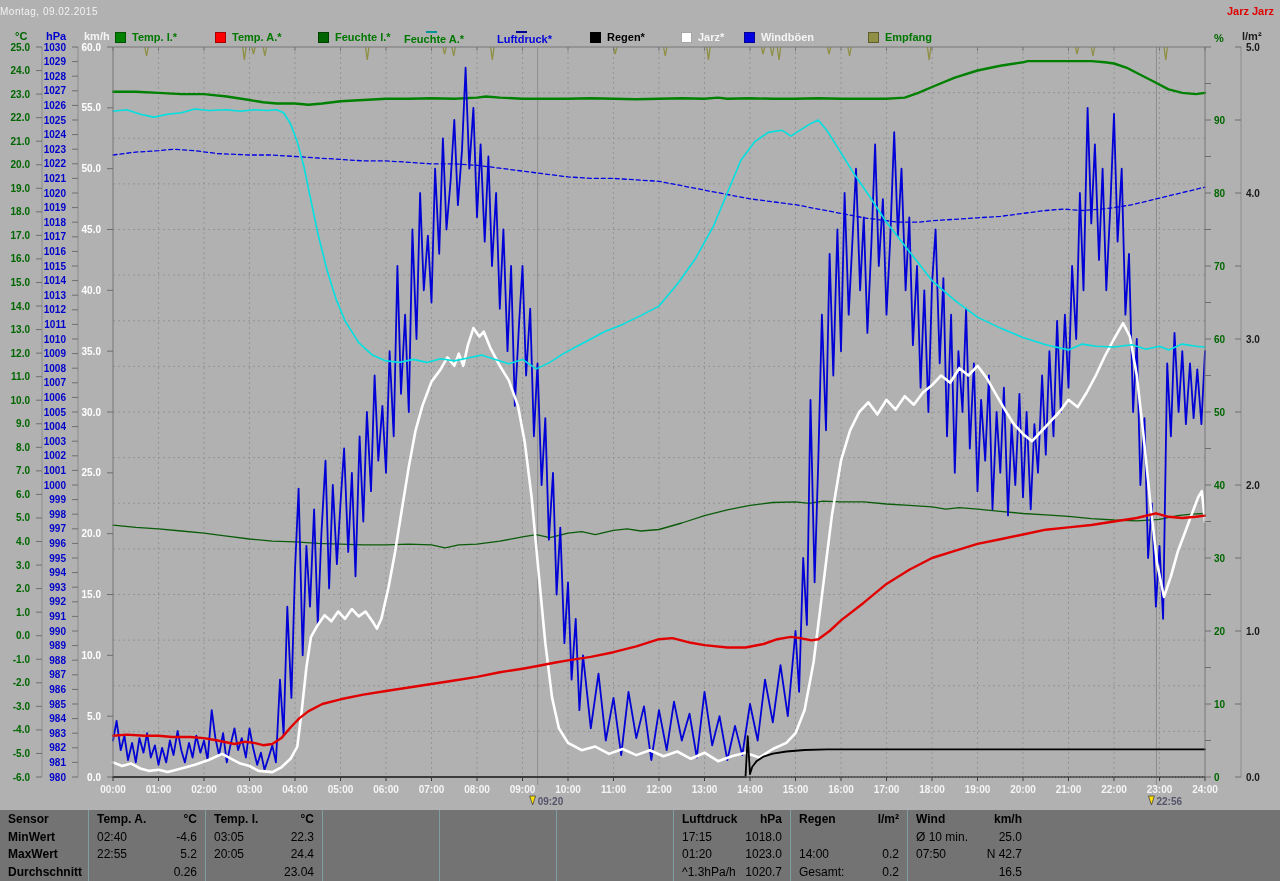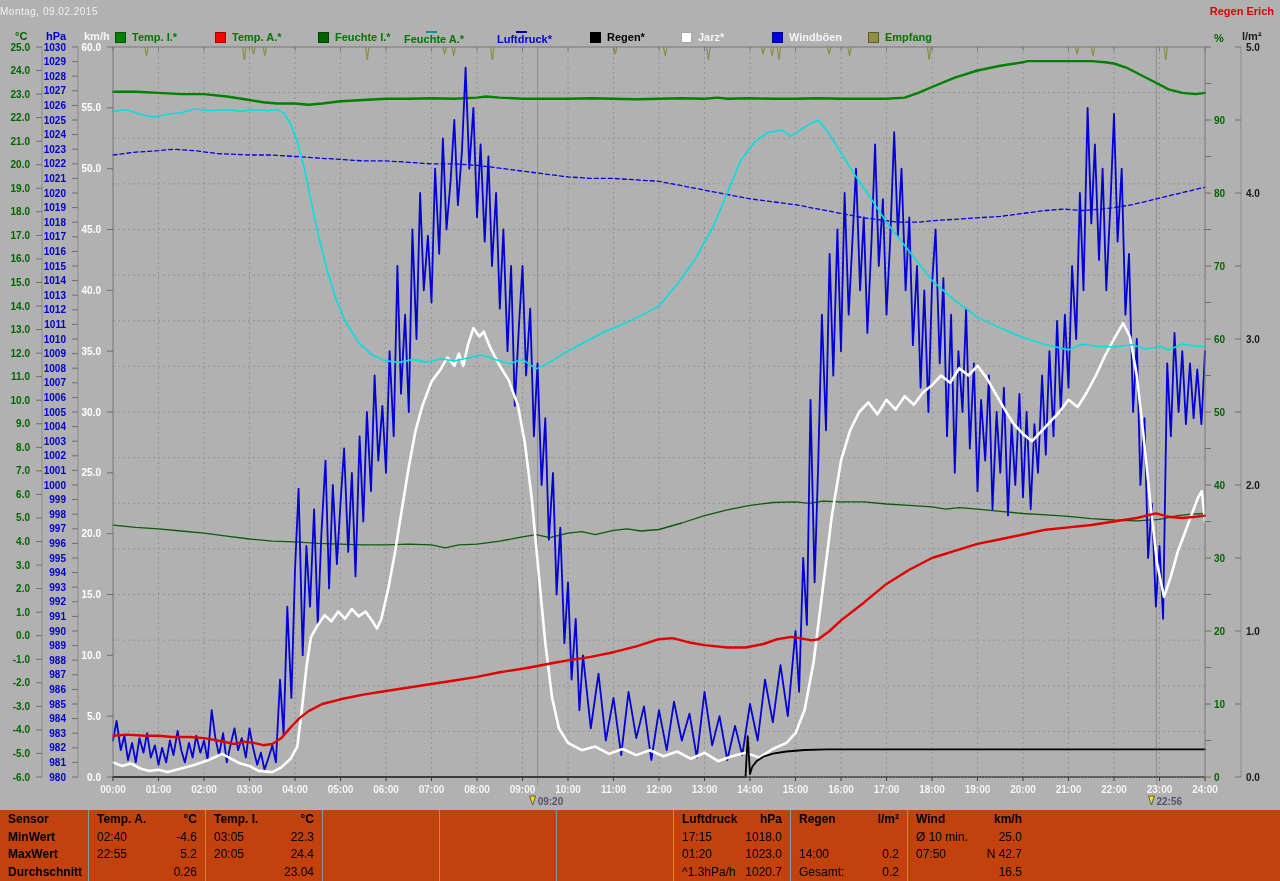--- a/index.html
+++ b/index.html
@@ -12,36 +12,36 @@
   .legend{position:absolute;top:31px;left:0;width:100%;height:14px;}
   .legend-item{position:absolute;top:0;height:12px;display:flex;align-items:center;}
   .legend-box{width:9px;height:9px;display:inline-block;margin-right:6px;border:1px solid rgba(0,0,0,.35);}
   .legend-label{font-size:11px;font-weight:bold;white-space:nowrap;}
   .unit-label{position:absolute;font-size:11px;font-weight:bold;}
   svg#chart{position:absolute;left:0;top:0;}
   .axis-num{font-size:10px;font-weight:bold;font-family:"Liberation Sans",sans-serif;}
   .hour-label{font-size:10px;font-weight:bold;fill:#f5f5f5;font-family:"Liberation Sans",sans-serif;}
   .marker-label{font-size:10px;font-weight:bold;fill:#55556a;font-family:"Liberation Sans",sans-serif;}
   
-  .stats{position:absolute;left:0;top:810px;width:1280px;height:71px;background:#c2410c;
+  .stats{position:absolute;left:0;top:810px;width:1280px;height:71px;background:#737373;
          display:grid;grid-template-columns:88px 117px 117px 117px 117px 117px 117px 117px 123px 1fr;
          grid-template-rows:repeat(4,17.75px);font-size:12px;color:#000;}
   .cell{display:flex;justify-content:space-between;align-items:center;padding:0 8px;overflow:hidden;white-space:nowrap;}
   .cell.bordered{border-left:1px solid #7f9ea0;}
   .cell .t{text-align:left;}
   .cell .v{text-align:right;margin-left:auto;}
   .cell.hdr, .cell .hdr, .rowlab{font-weight:bold;}
 </style>
 </head>
 <body>
 
 <div class="screen">
   <div class="titlebar">
     <div class="page-title">Montag, 09.02.2015</div>
-    <div class="station">Regen Erich</div>
+    <div class="station">Jarz Jarz</div>
   </div>
 
   <span class="unit-label" style="left:15px;top:30px;color:#006600;">°C</span>
   <span class="unit-label" style="left:46px;top:30px;color:#0000cc;">hPa</span>
   <span class="unit-label" style="left:84px;top:30px;color:#f5f5f5;">km/h</span>
   <span class="unit-label" style="left:1214px;top:32px;color:#006600;">%</span>
   <span class="unit-label" style="left:1242px;top:30px;color:#1a1a1a;">l/m²</span>
 
   <div class="legend" id="legend">
       <div class="legend-item" style="left: 115px;">
@@ -65,21 +65,21 @@
         <span class="legend-label" style="color: rgb(0, 0, 221);">Luftdruck*</span>
       </div>
       <div class="legend-item" style="left: 590px;">
         <span class="legend-box" style="background: rgb(0, 0, 0);"></span>
         <span class="legend-label" style="color: rgb(0, 0, 0);">Regen*</span>
       </div>
       <div class="legend-item" style="left: 681px;">
         <span class="legend-box" style="background: rgb(255, 255, 255);"></span>
         <span class="legend-label" style="color: rgb(245, 245, 245);">Jarz*</span>
       </div>
-      <div class="legend-item" style="left: 772px;">
+      <div class="legend-item" style="left: 744px;">
         <span class="legend-box" style="background: rgb(0, 0, 224);"></span>
         <span class="legend-label" style="color: rgb(245, 245, 245);">Windböen</span>
       </div>
       <div class="legend-item" style="left: 868px;">
         <span class="legend-box" style="background: rgb(143, 143, 70);"></span>
         <span class="legend-label" style="color: rgb(0, 120, 0);">Empfang</span>
       </div>
     </div>
 
   <svg id="chart" width="1280" height="810">

